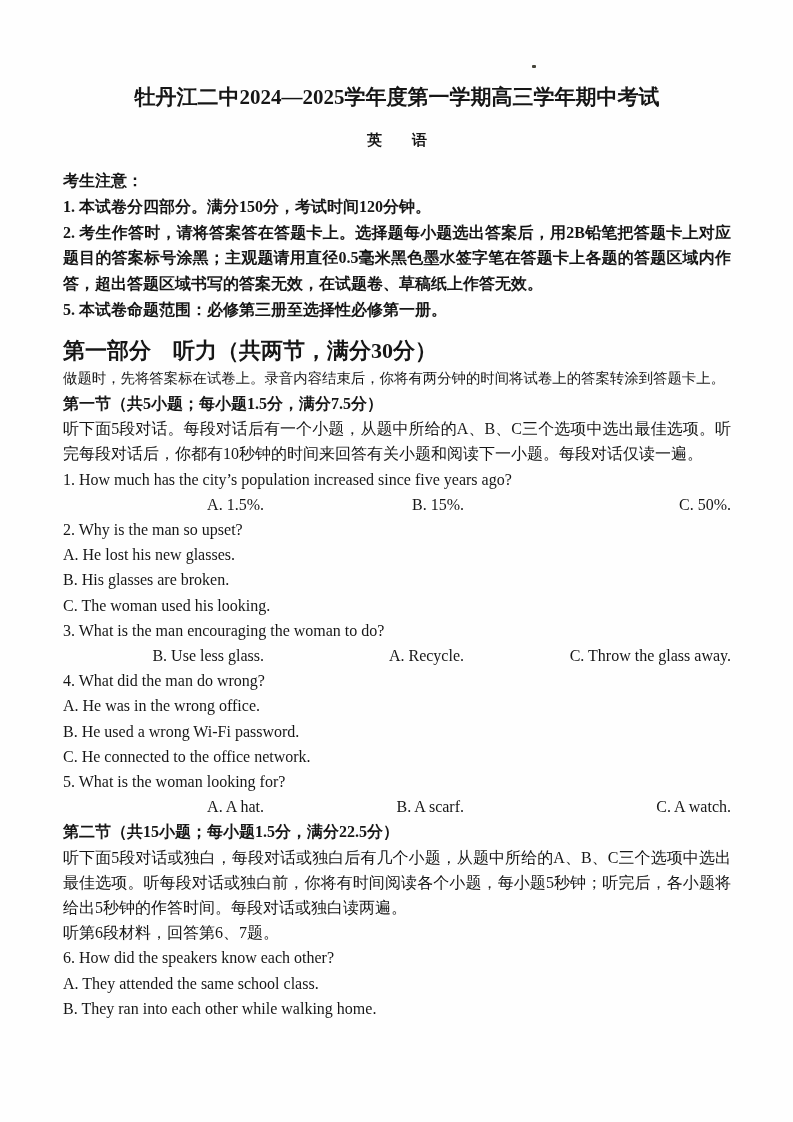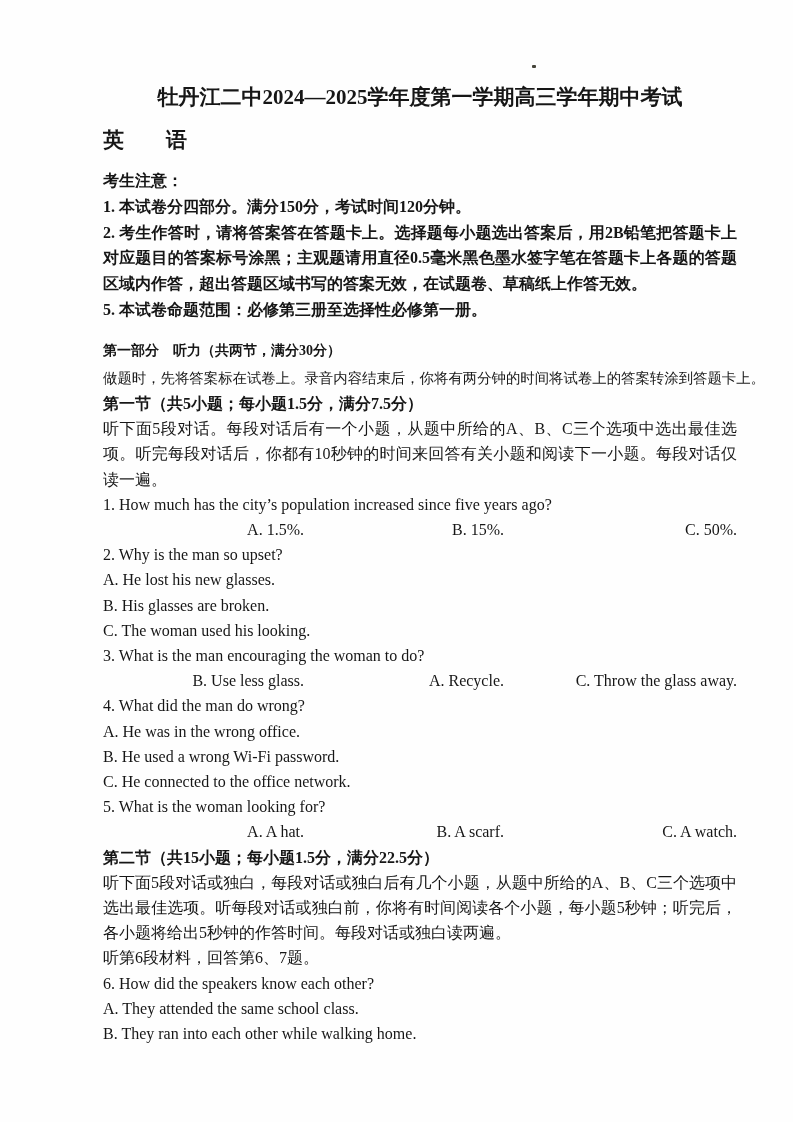--- a/index.html
+++ b/index.html
@@ -8,49 +8,48 @@
     width: 793px;
     height: 1122px;
     background: #fefefe;
     color: #161616;
     font-family: "Liberation Serif", "DejaVu Serif", serif;
     overflow: hidden;
   }
   .content {
     position: absolute;
     left: 63px;
-    right: 56px;
+    right: 62px;
     top: 84px;
-    margin-left: 40px;
   }
   .exam-title {
     font-size: 21px;
     line-height: 26px;
     font-weight: 700;
     text-align: center;
     margin: 0;
   }
   .exam-subject {
-    font-size: 21px;
+    font-size: 15px;
     line-height: 26px;
     font-weight: 700;
-    text-align: left;
+    text-align: center;
     margin: 17px 0 0 0;
   }
   .notice {
     margin-top: 15px;
     font-size: 16px;
     line-height: 25.8px;
     font-weight: 700;
     text-align: justify;
   }
   .notice p { margin: 0; }
   .part-heading {
     margin: 13px 0 0 0;
-    font-size: 14px;
+    font-size: 22px;
     line-height: 30px;
     font-weight: 700;
   }
   .intro {
     margin: 0;
     font-size: 14.4px;
     line-height: 25.2px;
     white-space: nowrap;
   }
   .listening {

